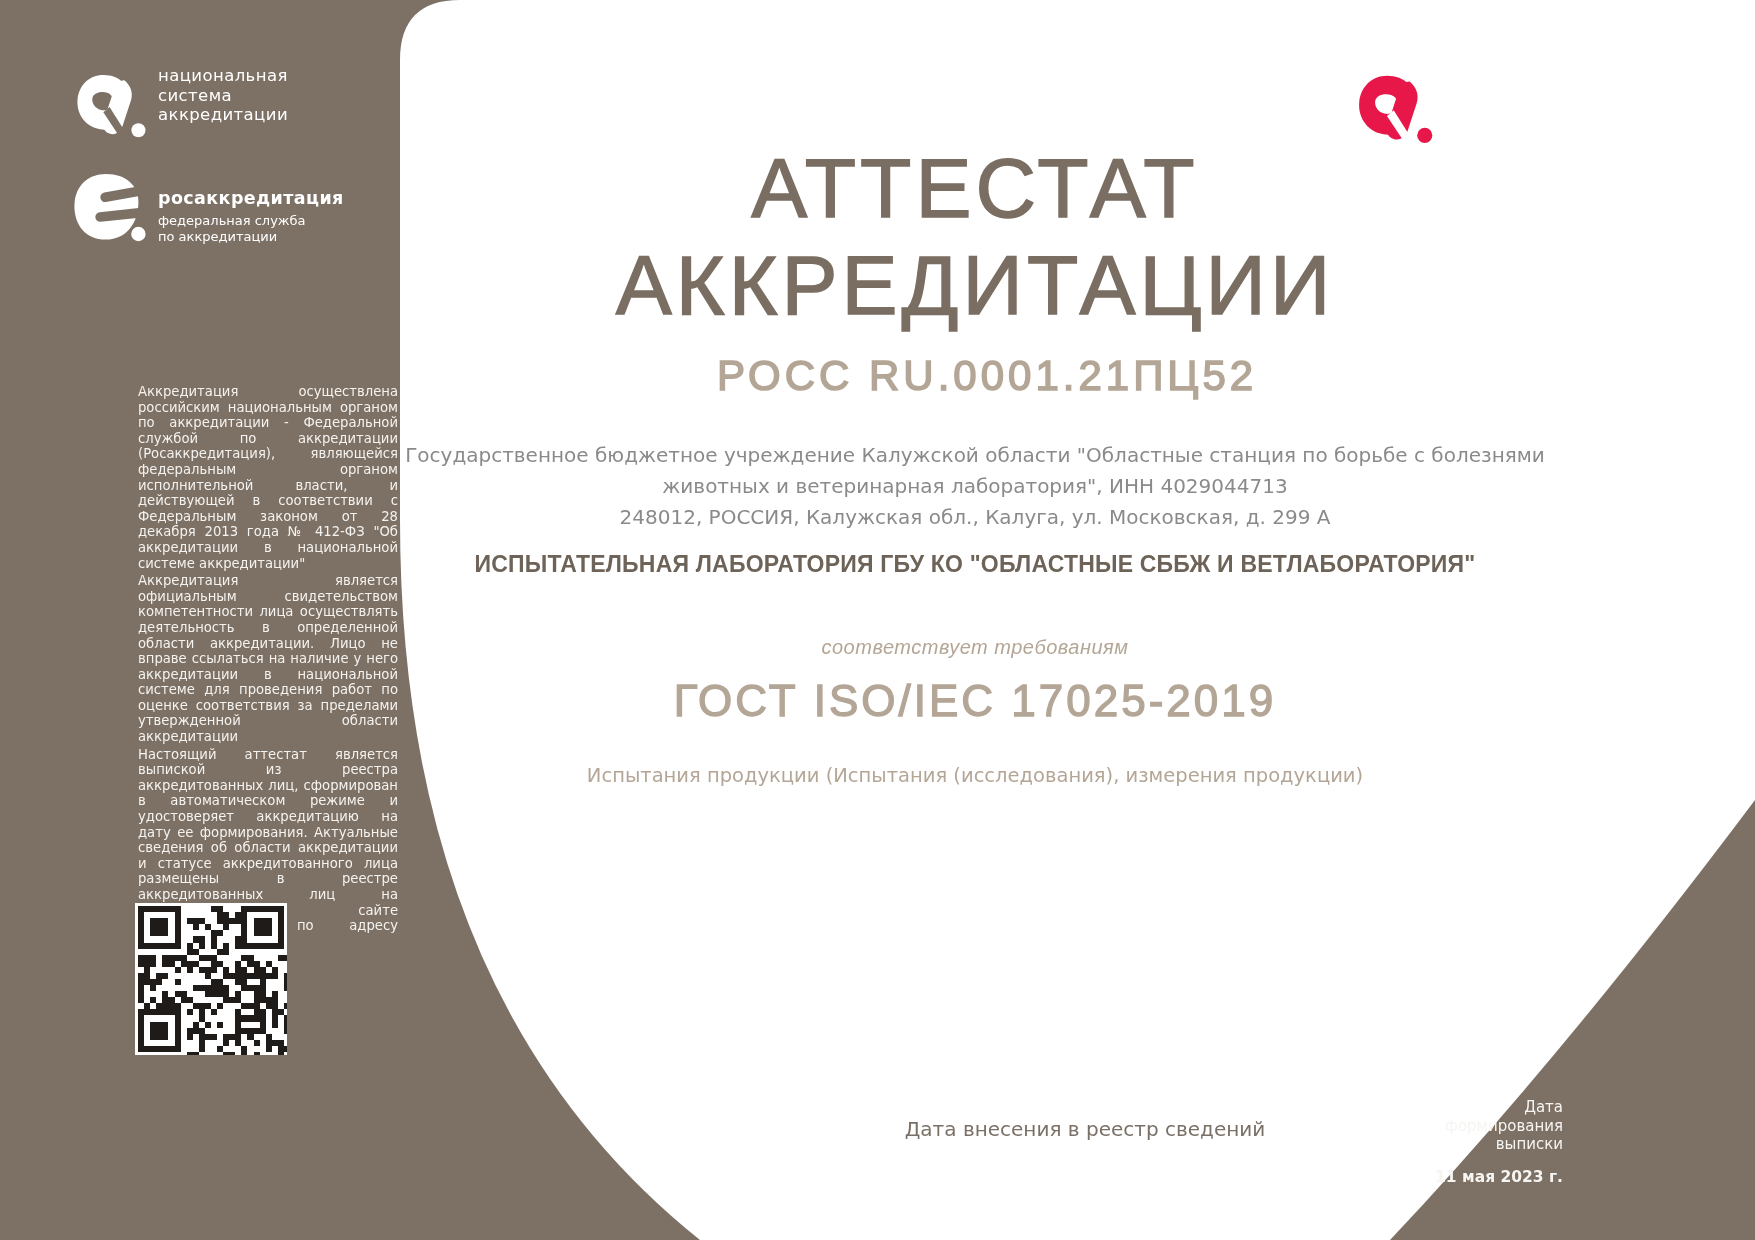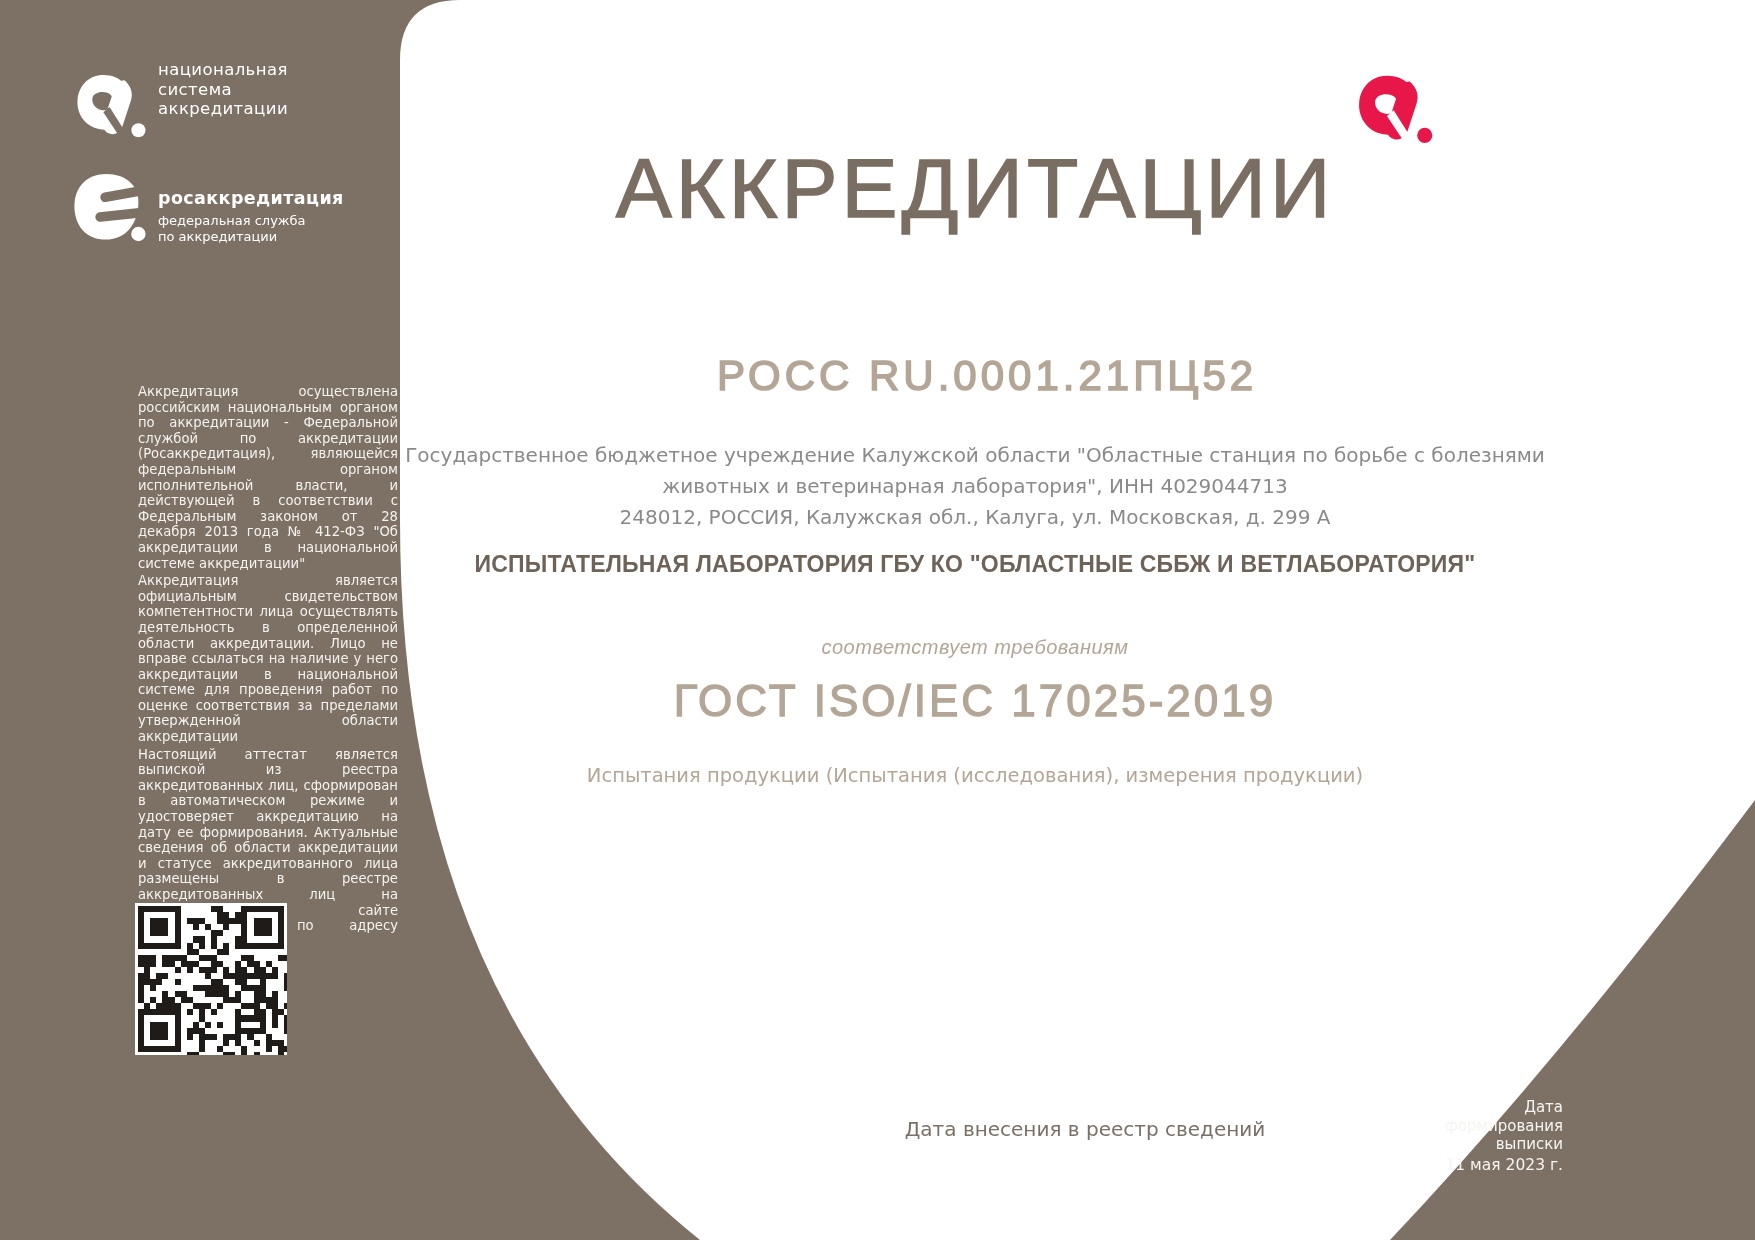--- a/index.html
+++ b/index.html
@@ -7,21 +7,21 @@
     position:relative;width:1755px;height:1240px;overflow:hidden;
     background:#7d7165;
     font-family:"DejaVu Sans",sans-serif;
   }
   .shape-layer{position:absolute;left:0;top:0;width:1755px;height:1240px;}
   
   .logo-mark{position:absolute;}
   .nsa-mark{left:68px;top:64px;width:80px;height:78px;}
   .fsa-mark{left:68px;top:166px;width:80px;height:80px;}
   .nsa-text{
-    position:absolute;left:158px;top:60px;color:#ffffff;
+    position:absolute;left:158px;top:66px;color:#ffffff;
     font-size:16.5px;line-height:19.5px;font-weight:500;letter-spacing:.4px;
   }
   .fsa-title{
     position:absolute;left:158px;top:188px;color:#ffffff;
     font-size:17.5px;font-weight:700;letter-spacing:.4px;
   }
   .fsa-sub{
     position:absolute;left:158px;top:213px;color:#ffffff;
     font-size:13px;line-height:15.5px;
   }
@@ -68,21 +68,21 @@
   }
   .registry-date{
     position:absolute;left:685px;top:1114px;width:800px;text-align:center;
     color:#7a7066;font-size:20px;line-height:31px;
   }
   
   .issue-block{
     position:absolute;right:192px;top:1098px;width:320px;text-align:right;
     color:#f7f5f2;font-size:15px;line-height:18.5px;
   }
-  .issue-date{font-weight:400;font-size:15.5px;margin-top:2px;}
+  .issue-date{font-weight:700;font-size:15.5px;margin-top:14px;}
   
   .red-mark{left:1350px;top:64px;width:84px;height:84px;}
 </style>
 </head>
 <body>
 
 <div class="page">
 
   <svg class="shape-layer" viewBox="0 0 1755 1240" preserveAspectRatio="none" aria-hidden="true">
     <path d="M460 0 H1755 V800 Q1560 1060 1390 1240 H700 Q400 1000 400 520 V60 Q400 0 460 0 Z" fill="#ffffff"></path>
@@ -346,20 +346,21 @@
         <rect x="14.5" y="24.5" width="1" height="1"></rect>
         <rect x="15.5" y="24.5" width="1" height="1"></rect>
         <rect x="17.5" y="24.5" width="1" height="1"></rect>
         <rect x="19.5" y="24.5" width="1" height="1"></rect>
         <rect x="23.5" y="24.5" width="1" height="1"></rect>
       </g>
   </svg>
 
   <div class="main">
     <div class="cert-title geo">
+      <div>АТТЕСТАТ</div>
       <div>АККРЕДИТАЦИИ</div>
     </div>
 
     <div class="reg-number geo">РОСС RU.0001.21ПЦ52</div>
 
     <div class="org-block">
       <div>Государственное бюджетное учреждение Калужской области "Областные станция по борьбе с болезнями</div>
       <div>животных и ветеринарная лаборатория", ИНН 4029044713</div>
       <div>248012, РОССИЯ, Калужская обл., Калуга, ул. Московская, д. 299 А</div>
     </div>

